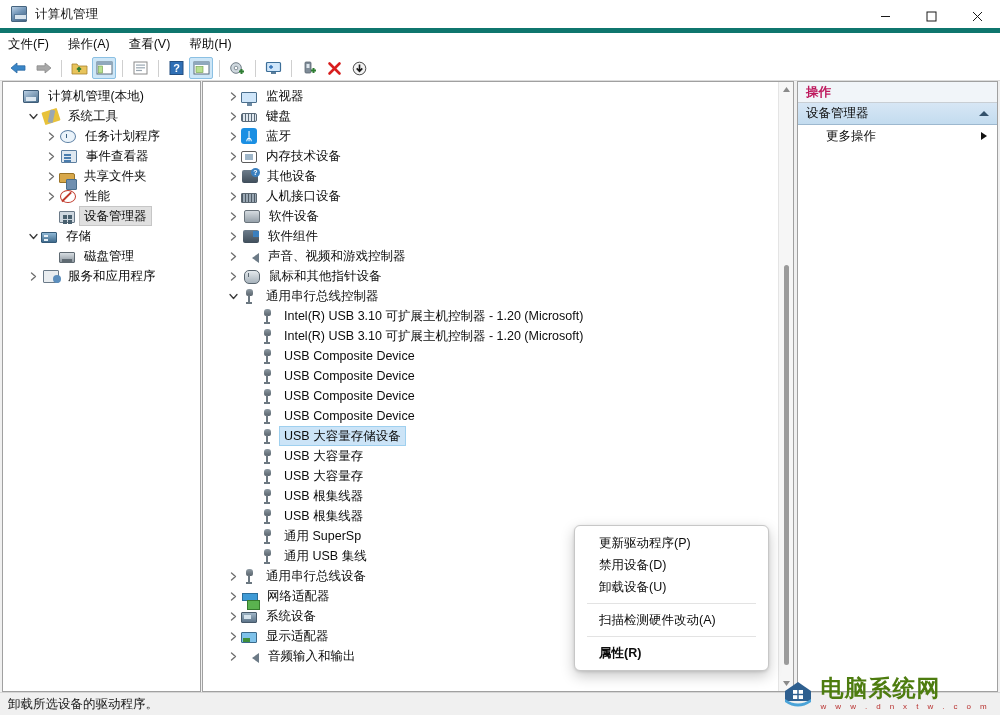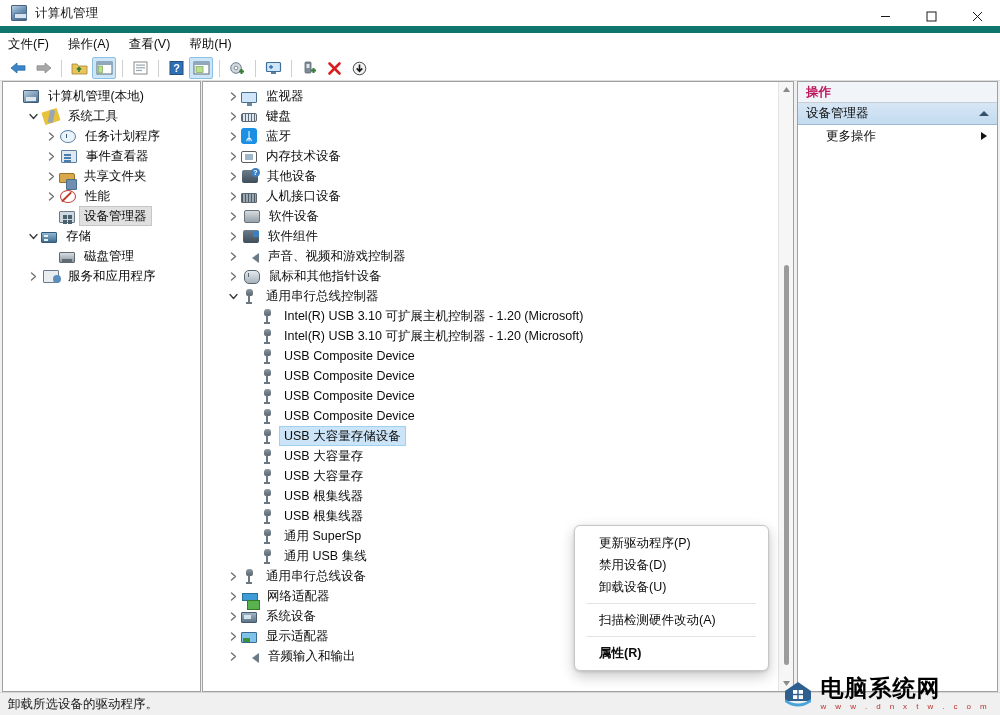--- a/index.html
+++ b/index.html
@@ -15,21 +15,21 @@
     width: 1000px; height: 715px;
     background: #f0f0f0;
     display: flex; flex-direction: column;
   }
 
   
   .titlebar {
     height: 33px; flex: 0 0 33px;
     background: #ffffff;
     display: flex; align-items: center;
-    border-bottom: 7px solid #0f766e;
+    border-bottom: 5px solid #0f766e;
     position: relative;
     font-family: Liberation Serif, serif;
   }
   .title-icon {
     width: 16px; height: 16px;
     margin-left: 11px; margin-right: 8px;
     position: relative; flex: 0 0 16px;
   }
   .mmc-ico {
     width: 16px; height: 16px;
@@ -256,21 +256,21 @@
   
   .watermark {
     position: absolute; right: 10px; bottom: 4px;
     display: flex; align-items: center; z-index: 60;
   }
   .wm-badge {
     width: 34px; height: 34px; margin-right: 6px; position: relative;
   }
   .wm-text { display:flex; flex-direction:column; }
   .wm-main {
-    font-size: 23px; font-weight: 800; color:#000000;
+    font-size: 23px; font-weight: 800; color:#4d7c0f;
     line-height: 1; letter-spacing: 1px;
     font-family: "DejaVu Sans","Liberation Sans",sans-serif;
   }
   .wm-url {
     font-size: 8px; color:#b8312f; letter-spacing: 3.4px; margin-top:2px;
     font-family:"Liberation Sans",sans-serif;
   }
 </style>
 </head>
 <body>

